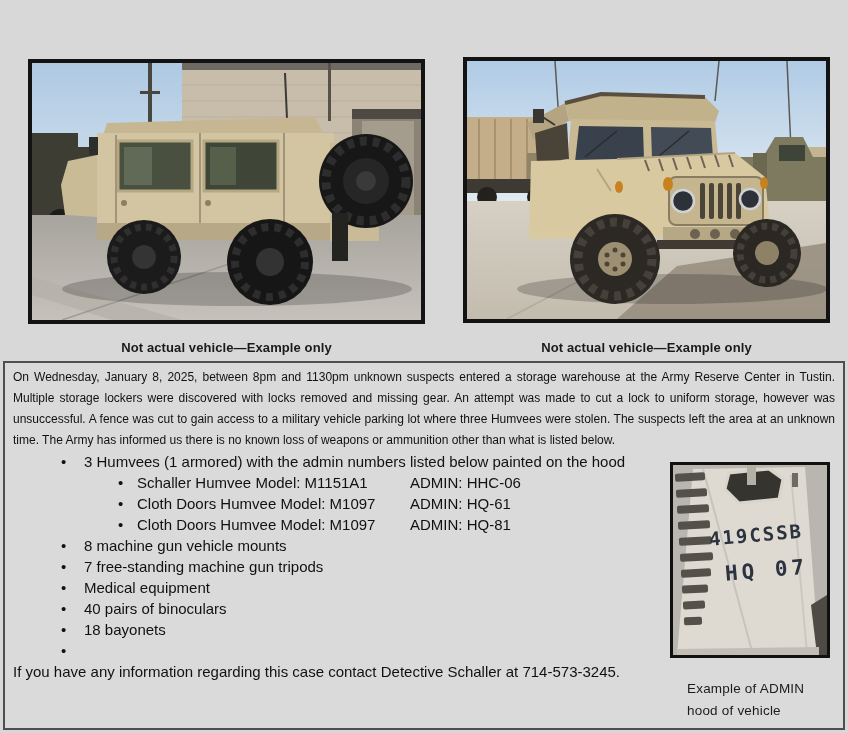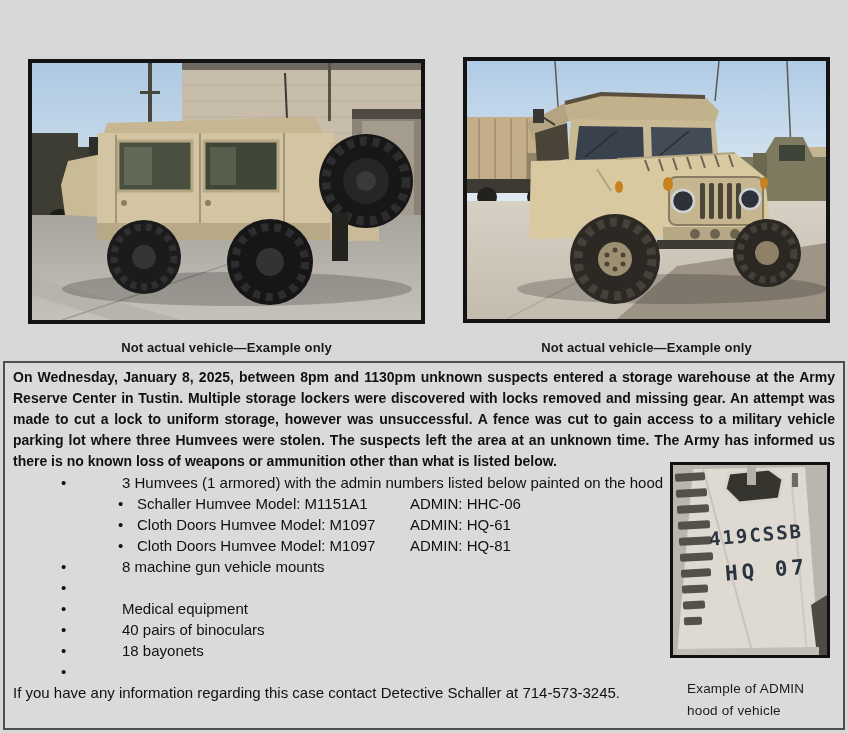--- a/index.html
+++ b/index.html
@@ -35,30 +35,29 @@
   }
   .caption-left{ left:28px; width:397px; top:340px;}
   .caption-right{ left:463px; width:367px; top:340px;}
   
   .report-box{
     position:absolute; left:3px; top:361px; width:842px; height:369px;
     box-sizing:border-box; border:2px solid #4e4e4e; background:#dadada;
     padding:4px 8px 0 8px; overflow:hidden;
   }
   .para{
-    margin:0; font-size:14px; line-height:21px; text-align:justify;
+    margin:0; font-size:12px; line-height:21px; text-align:justify;
     width:662px; 
     width:auto;
-    font-weight:bold;
   }
   .intro{ font-size:15px; line-height:21px; }
   .li{ position:relative; font-size:15px; line-height:21px; height:21px; white-space:nowrap;}
   .li .dot{ position:absolute; top:0; font-size:15px;}
   .li.lvl1 .dot{ left:48px; }
-  .li.lvl1 .txt{ margin-left:109px; display:inline-block;}
+  .li.lvl1 .txt{ margin-left:71px; display:inline-block;}
   .li.lvl2 .dot{ left:105px; }
   .li.lvl2 .model{ margin-left:124px; display:inline-block; width:273px;}
   .li.lvl2 .admin{ display:inline-block;}
   .contact{ font-size:15px; line-height:21px; }
   
   .hood-figure{
     position:absolute; top:99px; right:13px; width:160px; margin:0; padding:0;
   }
   .hood-img{
     box-sizing:border-box; width:160px; height:196px;
@@ -268,21 +267,21 @@
   <div class="caption caption-right">Not actual vehicle—Example only</div>
 
   <div class="report-box">
     <p class="para">On Wednesday, January 8, 2025, between 8pm and 1130pm unknown suspects entered a storage warehouse at the Army Reserve Center in Tustin. Multiple storage lockers were discovered with locks removed and missing gear. An attempt was made to cut a lock to uniform storage, however was unsuccessful. A fence was cut to gain access to a military vehicle parking lot where three Humvees were stolen. The suspects left the area at an unknown time. The Army has informed us there is no known loss of weapons or ammunition other than what is listed below.</p>
     <div id="missing-list">
         <div class="li lvl1"><span class="dot">•</span><span class="txt">3 Humvees (1 armored) with the admin numbers listed below painted on the hood</span></div>
         <div class="li lvl2"><span class="dot">•</span><span class="model">Schaller Humvee Model: M1151A1</span><span class="admin">ADMIN: HHC-06</span></div>
         <div class="li lvl2"><span class="dot">•</span><span class="model">Cloth Doors Humvee Model: M1097</span><span class="admin">ADMIN: HQ-61</span></div>
         <div class="li lvl2"><span class="dot">•</span><span class="model">Cloth Doors Humvee Model: M1097</span><span class="admin">ADMIN: HQ-81</span></div>
         <div class="li lvl1"><span class="dot">•</span><span class="txt">8 machine gun vehicle mounts</span></div>
-        <div class="li lvl1"><span class="dot">•</span></div>
+        <div class="li lvl1"><span class="dot">•</span><span class="txt">7 free-standing machine gun tripods</span></div>
         <div class="li lvl1"><span class="dot">•</span><span class="txt">Medical equipment</span></div>
         <div class="li lvl1"><span class="dot">•</span><span class="txt">40 pairs of binoculars</span></div>
         <div class="li lvl1"><span class="dot">•</span><span class="txt">18 bayonets</span></div>
         <div class="li lvl1"><span class="dot">•</span><span class="txt"></span></div>
       </div>
     <div class="contact">If you have any information regarding this case contact Detective Schaller at 714-573-3245.</div>
 
     <figure class="hood-figure">
       <div class="hood-img">
         <svg viewBox="0 0 154 190" preserveAspectRatio="none">

